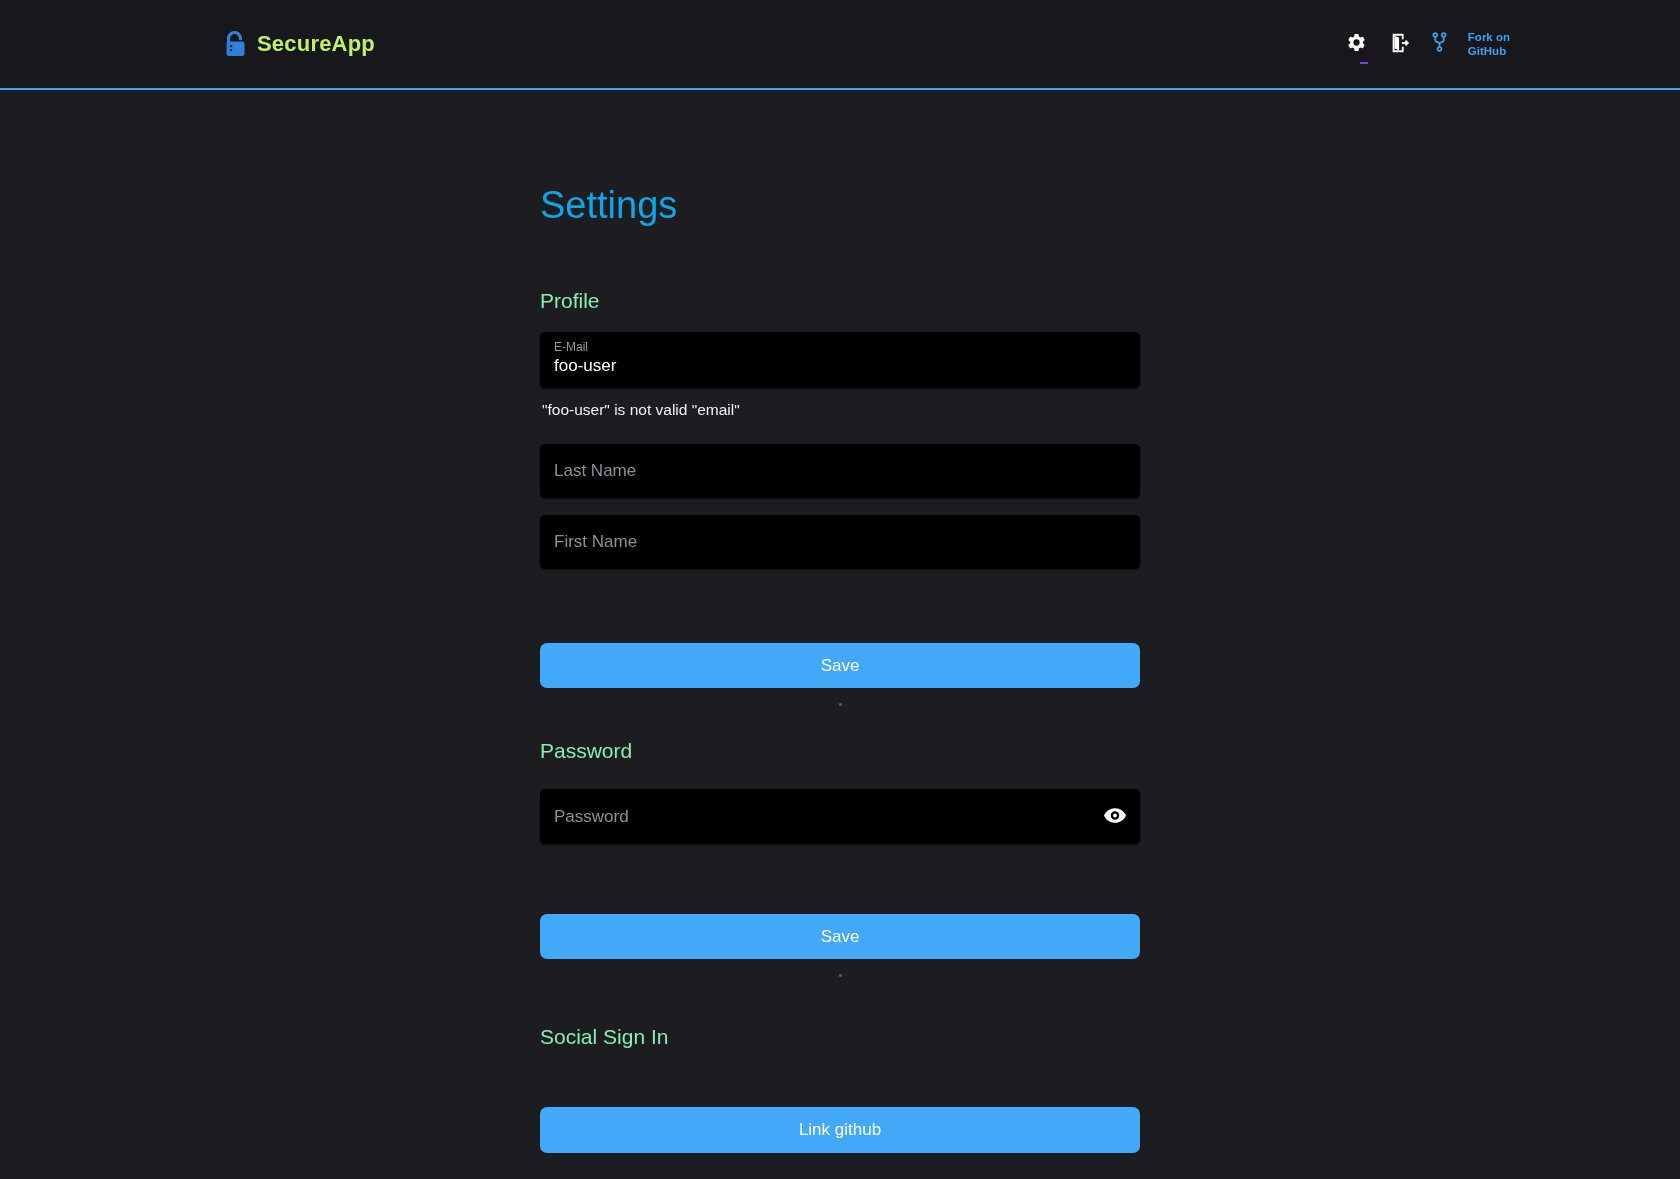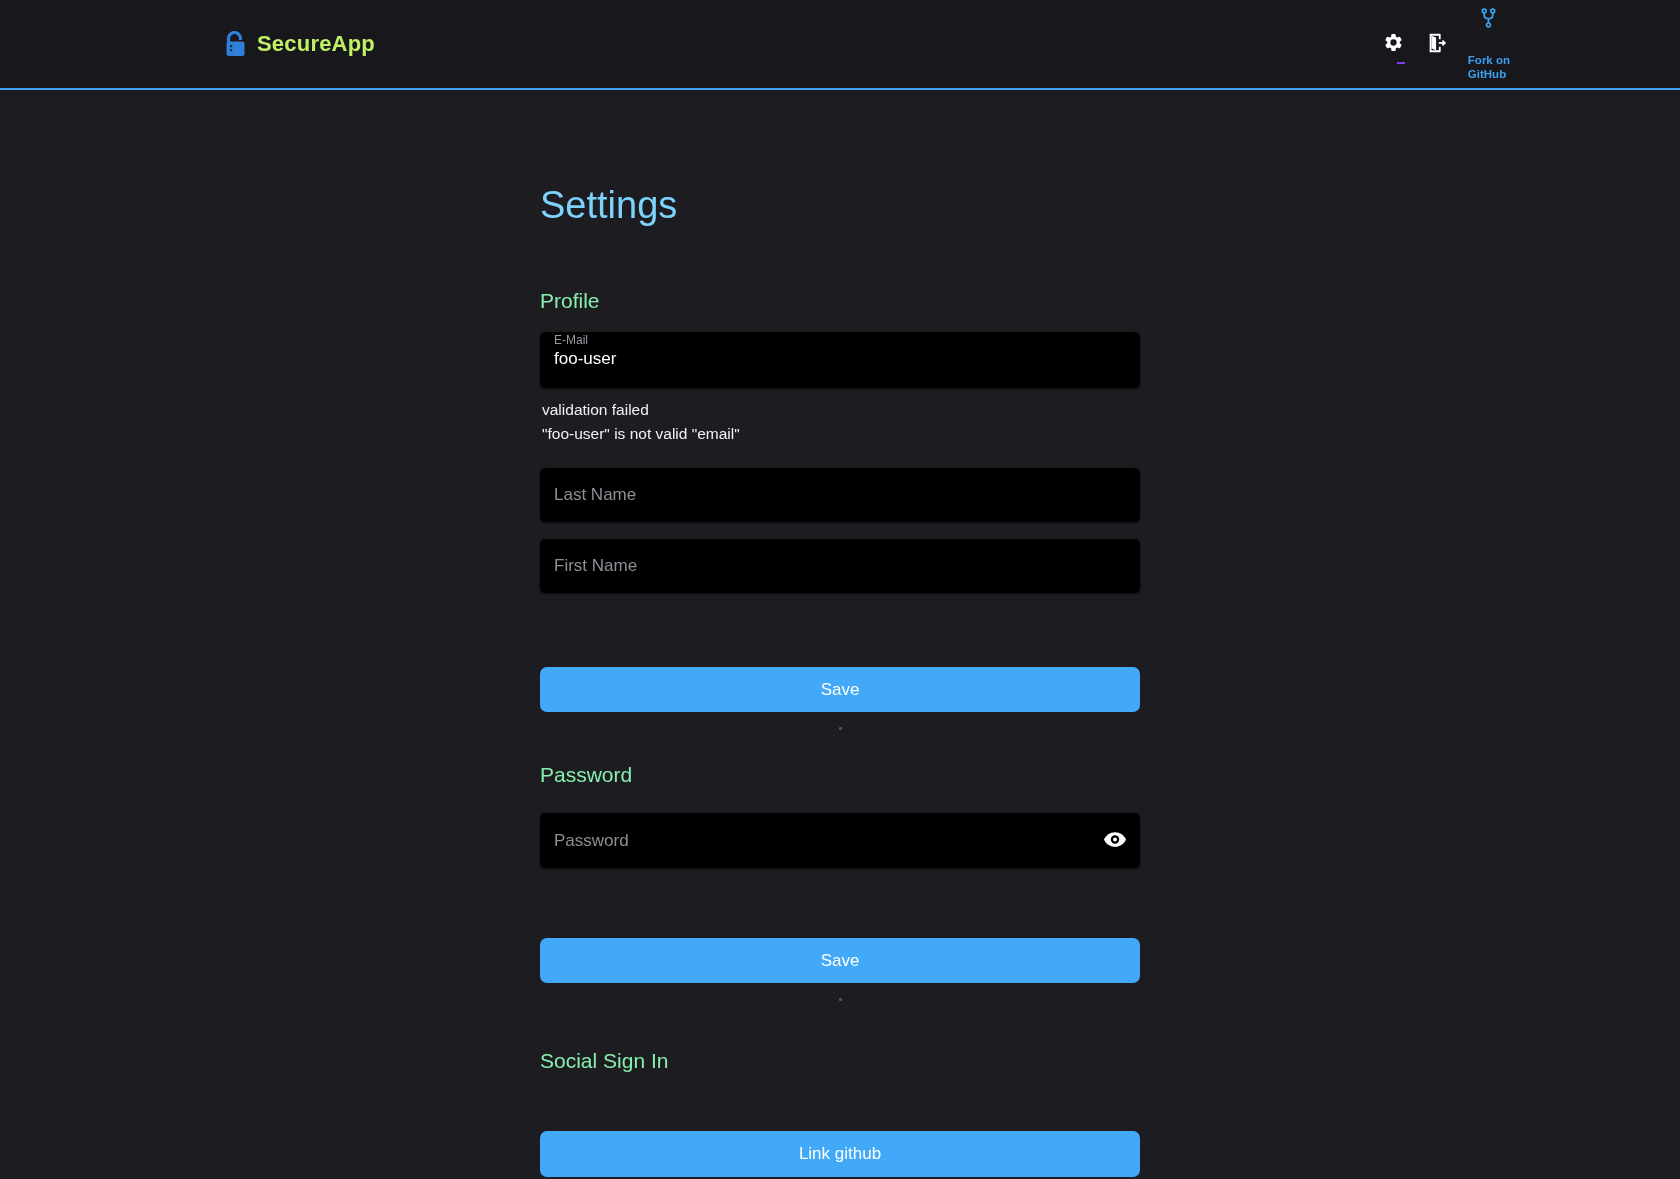--- a/index.html
+++ b/index.html
@@ -35,58 +35,58 @@
     padding: 2px; position: relative; display: flex; align-items: center;
   }
   .caret-mark {
     position: absolute;
     left: 16px; bottom: -6px;
     width: 8px; height: 2px;
     background: #7b3ff0;
   }
   .fork-link {
     display: flex; align-items: center; gap: 20px;
-    text-decoration: none; cursor: pointer; flex-direction: column;
+    text-decoration: none; cursor: pointer;
   }
   .fork-text {
     color: #3ba1f2;
     font-size: 11.5px;
     font-weight: 700;
     line-height: 1.25;
   }
 
   
   .main-col {
     width: 600px;
     margin: 0 auto;
     padding-top: 94px;
   }
   .page-title {
     font-size: 38px;
     font-weight: 400;
-    color: #7dd3fc;
+    color: #0ea5e9;
     margin-bottom: 62px;
   }
   .section-title {
     font-size: 21px;
     font-weight: 400;
     color: #86efac;
     margin-bottom: 19px;
   }
 
   .field-box {
     background: #000;
     border-radius: 5px;
     width: 100%;
     box-shadow: 0 1px 2px rgba(0,0,0,0.55);
     position: relative;
   }
   .field-box.labeled {
     height: 56px;
-    padding: 1px 14px 0 14px;
+    padding: 8px 14px 0 14px;
   }
   .float-label {
     display: block;
     font-size: 12px;
     color: #9599a0;
     margin-bottom: 2px;
   }
   .text-input {
     width: 100%;
     background: transparent;
@@ -212,21 +212,20 @@
 
   <section>
     <h2 class="section-title">Profile</h2>
 
     <div class="field-box labeled">
       <label class="float-label">E-Mail</label>
       <input class="text-input" type="text" value="foo-user" style="">
     </div>
 
     <div class="validation-msg">
-      <div>validation failed</div>
       <div>"foo-user" is not valid "email"</div>
     </div>
 
     <div class="field-box plain gap-22">
       <input class="text-input" type="text" placeholder="Last Name" style="">
     </div>
 
     <div class="field-box plain gap-17">
       <input class="text-input" type="text" placeholder="First Name" style="">
     </div>

